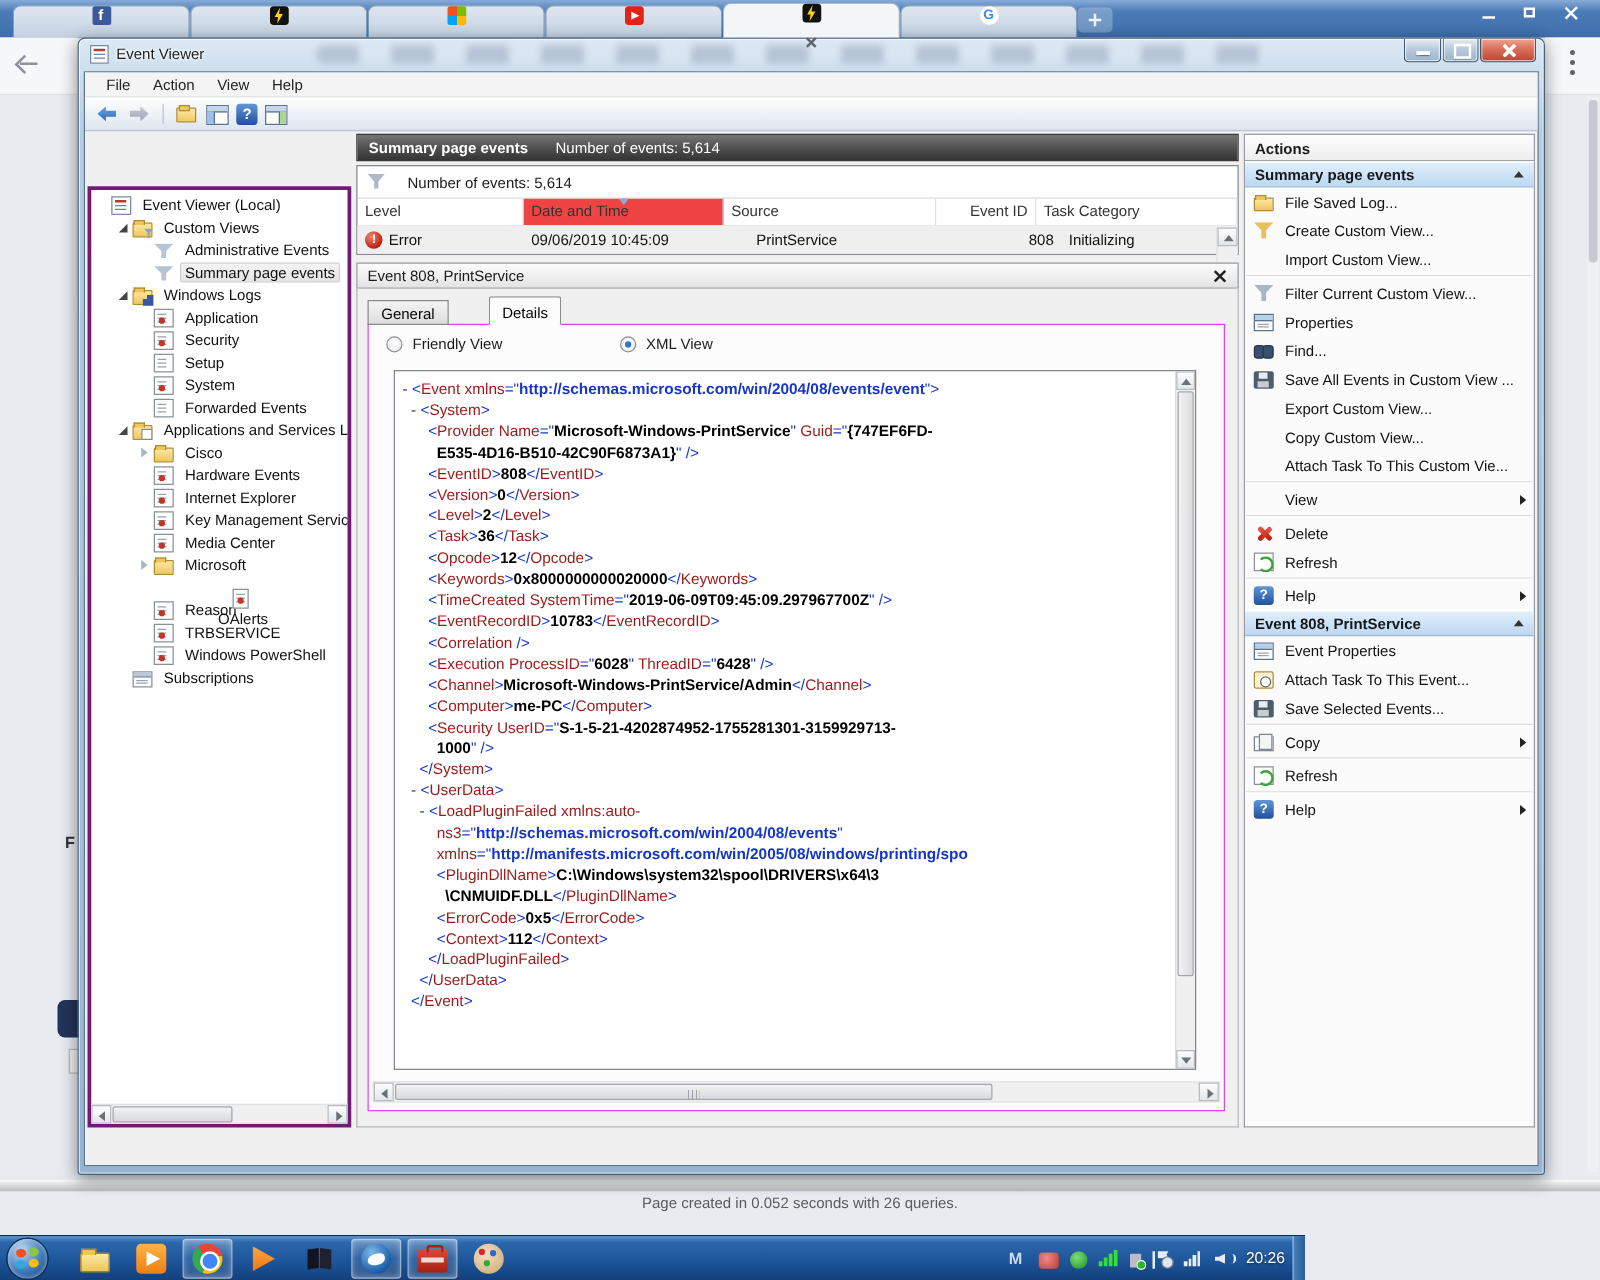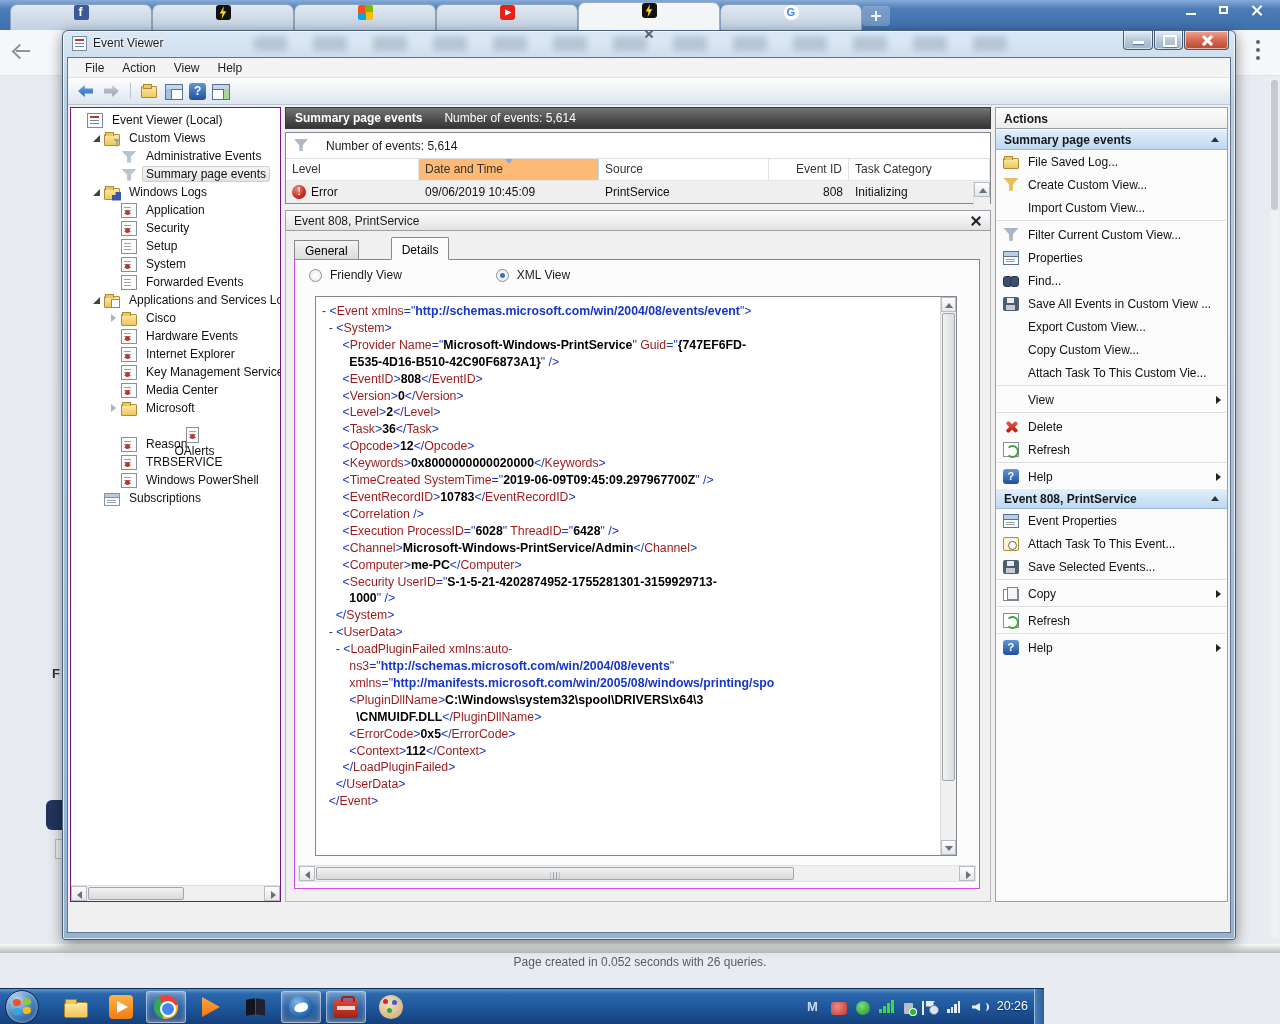--- a/index.html
+++ b/index.html
@@ -90,21 +90,21 @@
   .tb-win { border:1px solid #5a7292; background:#fff; width:18px; height:16px; margin-top:2px; }
   .tb-win::before { content:""; position:absolute; left:0; top:0; right:0; height:4px; background:#c6d6ea; border-bottom:1px solid #5a7292; }
   .tb-win.left-col::after { content:""; position:absolute; left:0; top:4px; width:5px; bottom:0; background:#9fc0e8; border-right:1px solid #5a7292; }
   .tb-win.right-col::after { content:""; position:absolute; right:0; top:4px; width:5px; bottom:0; background:#a9d49a; border-left:1px solid #5a7292; }
   .tb-help { width:17px; height:17px; margin-top:1px; border-radius:3px; background:linear-gradient(#5e97d8,#244f9b); }
   .tb-help::after { content:"?"; position:absolute; left:5px; top:1px; color:#fff; font-size:12px; font-weight:bold; }
 
   #main { position:absolute; left:2px; top:49px; right:2px; bottom:30px; display:flex; gap:4px; }
 
   
-  #tree { width:211px; background:#fff; border:1px solid #701a75; position:relative; overflow:hidden; }
+  #tree { width:211px; background:#fff; border:3px solid #701a75; position:relative; overflow:hidden;margin-top:42px; }
   #tree-items { padding-top:3px; }
   .trow { height:18px; display:flex; align-items:center; font-size:12px; color:#111; white-space:nowrap; }
   .tarrow { width:10px; height:10px; position:relative; flex:0 0 10px; margin-right:2px; }
   .tarrow.exp::after { content:""; position:absolute; left:1px; top:2px; border-left:7px solid transparent; border-bottom:7px solid #444; }
   .tarrow.col::after { content:""; position:absolute; left:2px; top:1px; border-top:4px solid transparent; border-bottom:4px solid transparent; border-left:5px solid #aab4bd; }
   .ticon { width:16px; height:15px; position:relative; margin-right:5px; flex:0 0 16px; }
   .tlabel { padding:0 3px; border:1px solid transparent; }
   .trow.selected .tlabel { background:linear-gradient(#f4f4f4,#e4e4e4); border:1px solid #cfcfcf; border-radius:2px; }
   .ic-root { background:#fdfdfd; border:1px solid #7a8aa0; }
   .ic-root::before { content:""; position:absolute; left:2px; top:2px; width:9px; height:2px; background:#b43c2e; }
@@ -136,21 +136,21 @@
   #sum-header { height:22px; background:linear-gradient(#757575,#4e4e4e 55%,#353535); border:1px solid #3a3a3a;
     color:#fff; display:flex; align-items:center; padding:0 9px; gap:22px; }
   #sum-title { font-weight:bold; font-size:12px; }
   #sum-count { font-size:12px; }
   #list-box { background:#fff; border:1px solid #828790; margin-top:3px; position:relative; }
   #filter-row { height:26px; display:flex; align-items:center; padding-left:8px; border-bottom:1px solid #ddd; }
   .funnel { width:14px; height:13px; background:#aeb9c6; clip-path:polygon(0 0,100% 0,62% 48%,62% 92%,38% 92%,38% 48%); }
   #filter-text { margin-left:18px; font-size:12px; color:#1a1a1a; }
   #tbl-head { display:flex; height:22px; border-bottom:1px solid #e6e6e6; position:relative; }
   .hc { font-size:12px; color:#333; padding:3px 6px; border-right:1px solid #e2e2e2; position:relative; }
-  .hc.c0 { width:133px; } .hc.c1 { width:180px; background:#fdba74; border-right:1px solid #bdd7ef; }
+  .hc.c0 { width:133px; } .hc.c1 { width:160px; background:#ef4444; border-right:1px solid #bdd7ef; }
   .hc.c2 { width:170px; } .hc.c3 { width:80px; text-align:right; } .hc.c4 { flex:1; }
   .hc.c1::before { content:""; position:absolute; left:50%; top:0; transform:translateX(-50%);
     border-left:4px solid transparent; border-right:4px solid transparent; border-top:5px solid #86add4; }
   #tbl-row { display:flex; height:22px; background:#efefef; align-items:center; font-size:12px; color:#111; }
   .rc { padding:0 6px; } .rc.c0 { width:133px; display:flex; align-items:center; gap:5px; }
   .rc.c1 { width:180px; } .rc.c2 { width:170px; } .rc.c3 { width:80px; text-align:right; } .rc.c4 { flex:1; }
   .err-ic { width:14px; height:14px; border-radius:50%; background:radial-gradient(circle at 35% 30%,#ef8477,#c0281a 65%,#8f150b); position:relative; flex:0 0 14px; }
   .err-ic::after { content:"!"; position:absolute; left:5.5px; top:0.5px; color:#fff; font-weight:bold; font-size:10px; }
   #tbl-vscroll { position:absolute; right:0; top:49px; width:17px; height:44px; background:#f0f0f0; border-left:1px solid #e0e0e0; }
 

